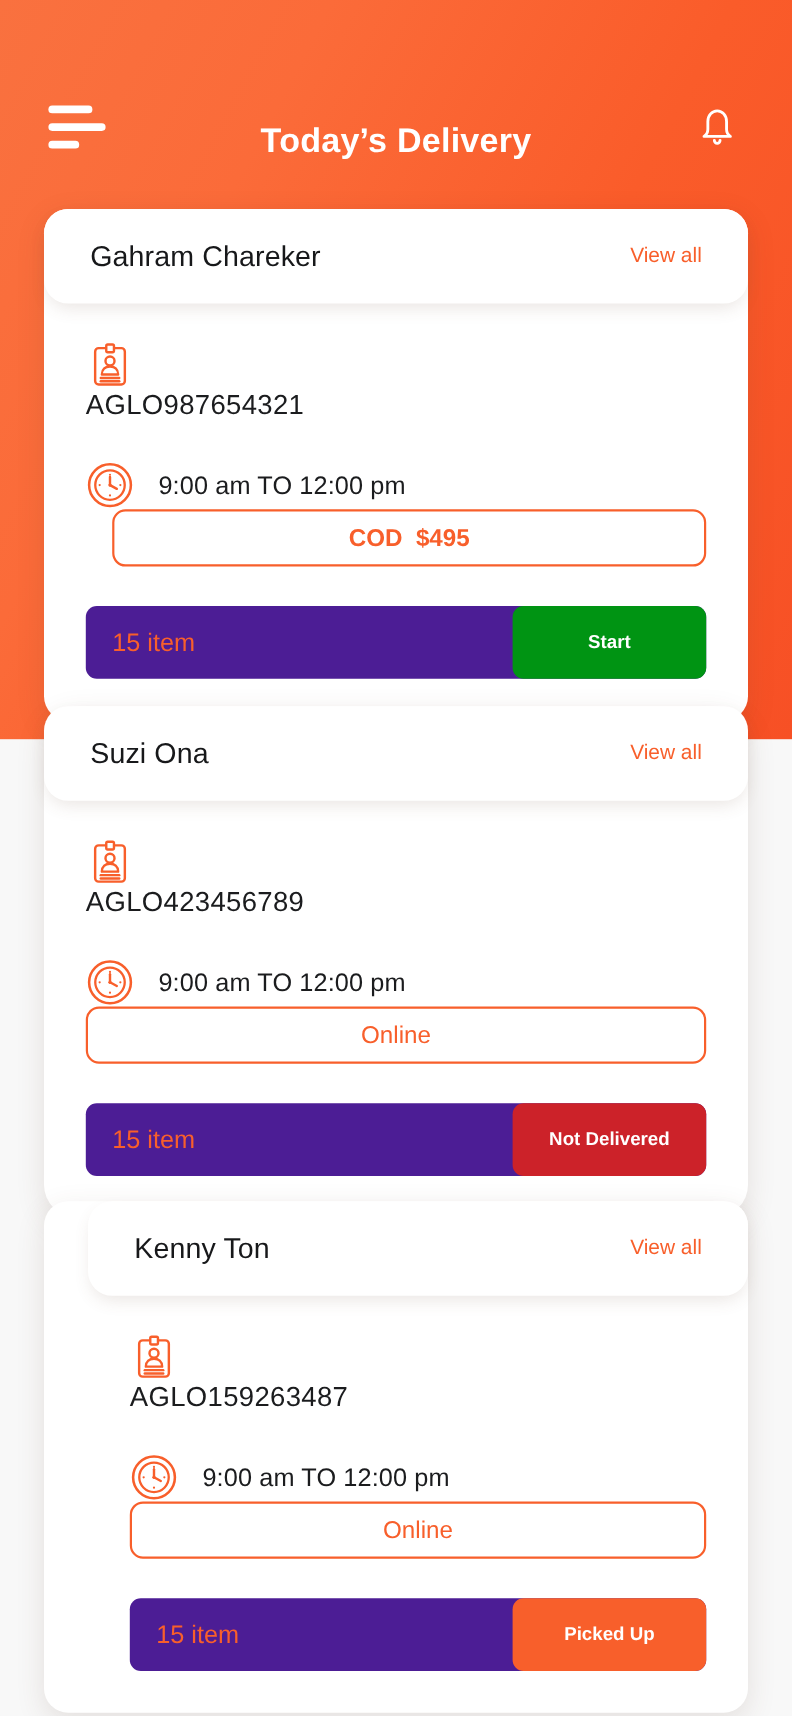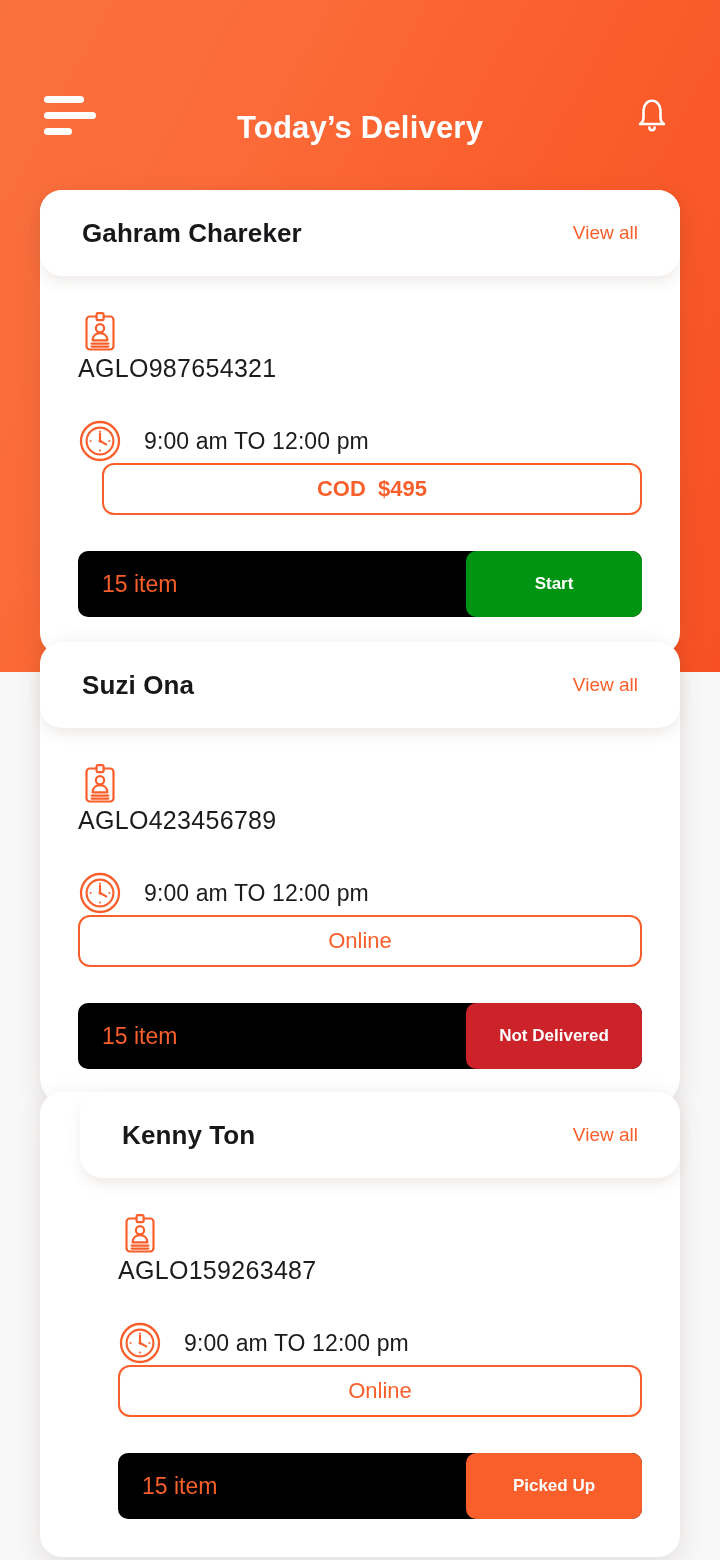--- a/index.html
+++ b/index.html
@@ -59,21 +59,21 @@
     position:relative;
     height:86px;
     background:#ffffff;
     border-radius:22px;
     display:flex; align-items:center; justify-content:space-between;
     padding:0 42px 0 42px;
     box-shadow:0 7px 16px -4px rgba(110,80,60,.16);
     z-index:2;
   }
   .customer-name {
-    font-size:26px; font-weight:bold; color:#17181a; letter-spacing:.1px;
+    font-size:26px; font-weight:normal; color:#17181a; letter-spacing:.1px;
   }
   .view-all {
     font-size:19px; color:#f85f2b; font-weight:normal;
   }
   .card-body {
     position:relative;
     padding:34px 38px 38px 38px;
     z-index:1;
   }
   .row {
@@ -96,21 +96,21 @@
     display:flex; align-items:center; justify-content:center;
     font-size:22px;
     padding:0 18px;
     white-space:pre;
   }
   .pay-badge.cod { font-weight:bold;margin-left:24px; }
   
   .card-footer {
     position:relative;
     height:66px;
-    background:#000000;
+    background:#4c1d95;
     border-radius:10px;
     display:flex; align-items:center;
   }
   .item-count {
     font-size:23px; color:#f85f2b;
     margin-left:24px;
   }
   .action-btn {
     position:absolute; right:0; top:0;
     height:66px; min-width:176px;

